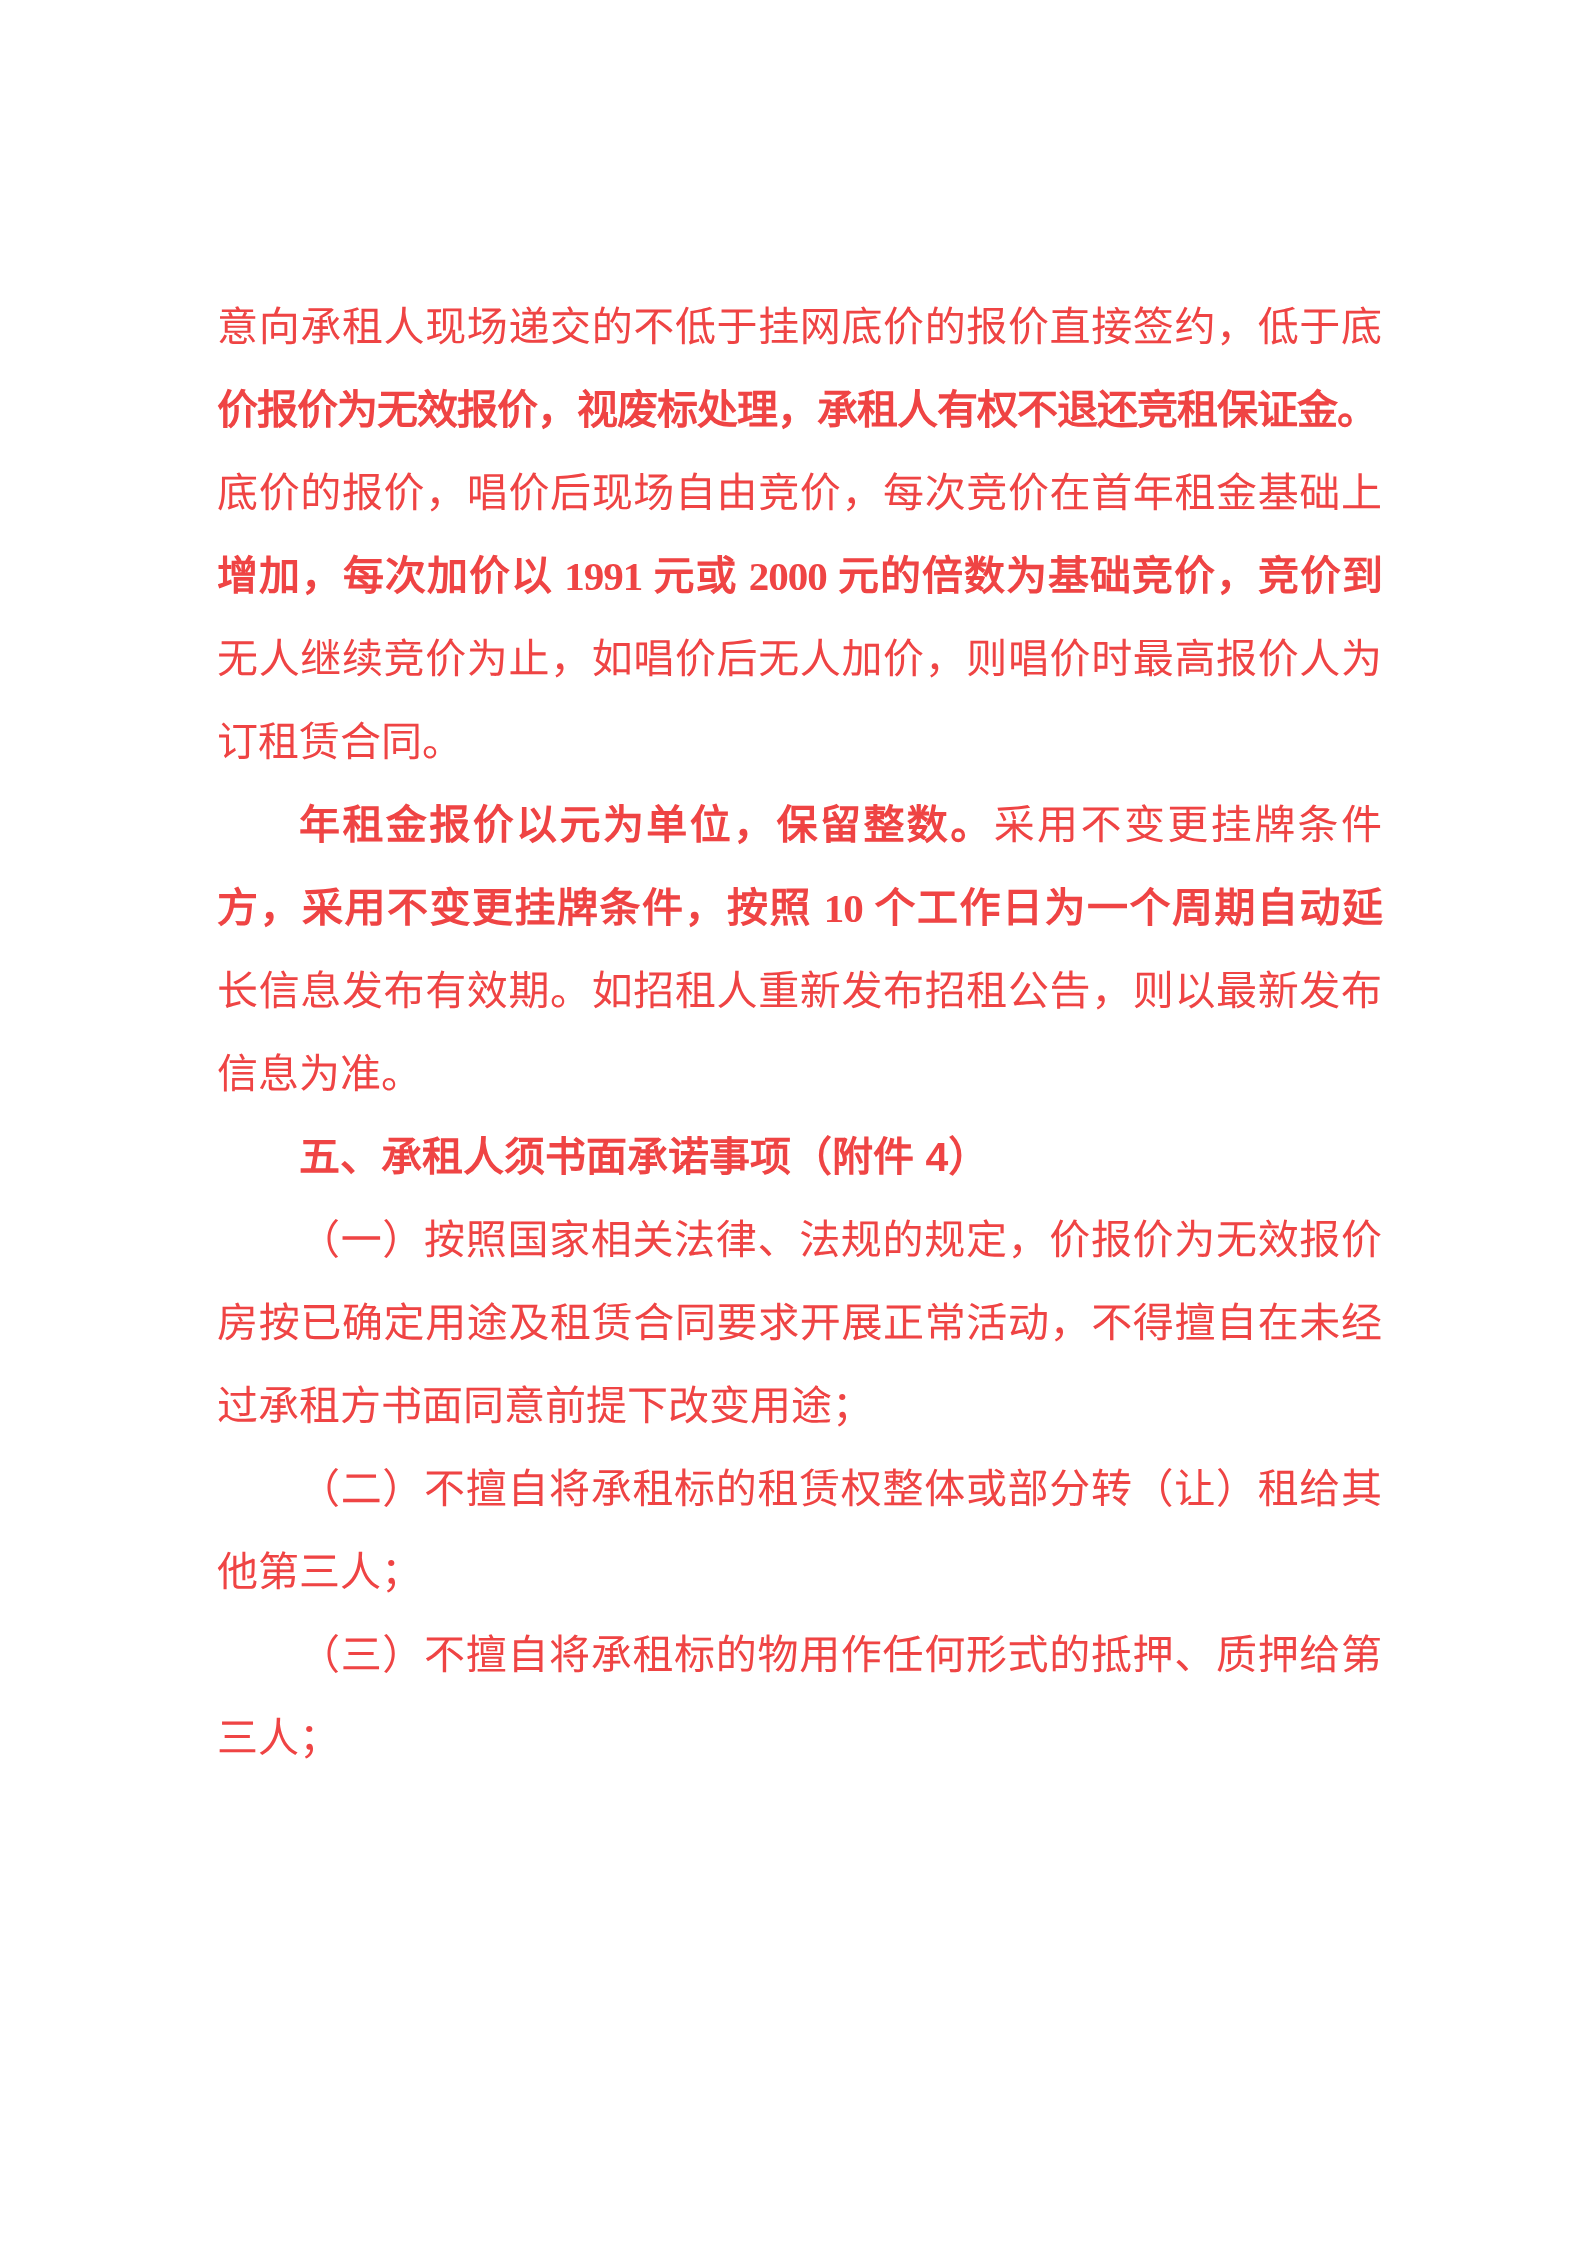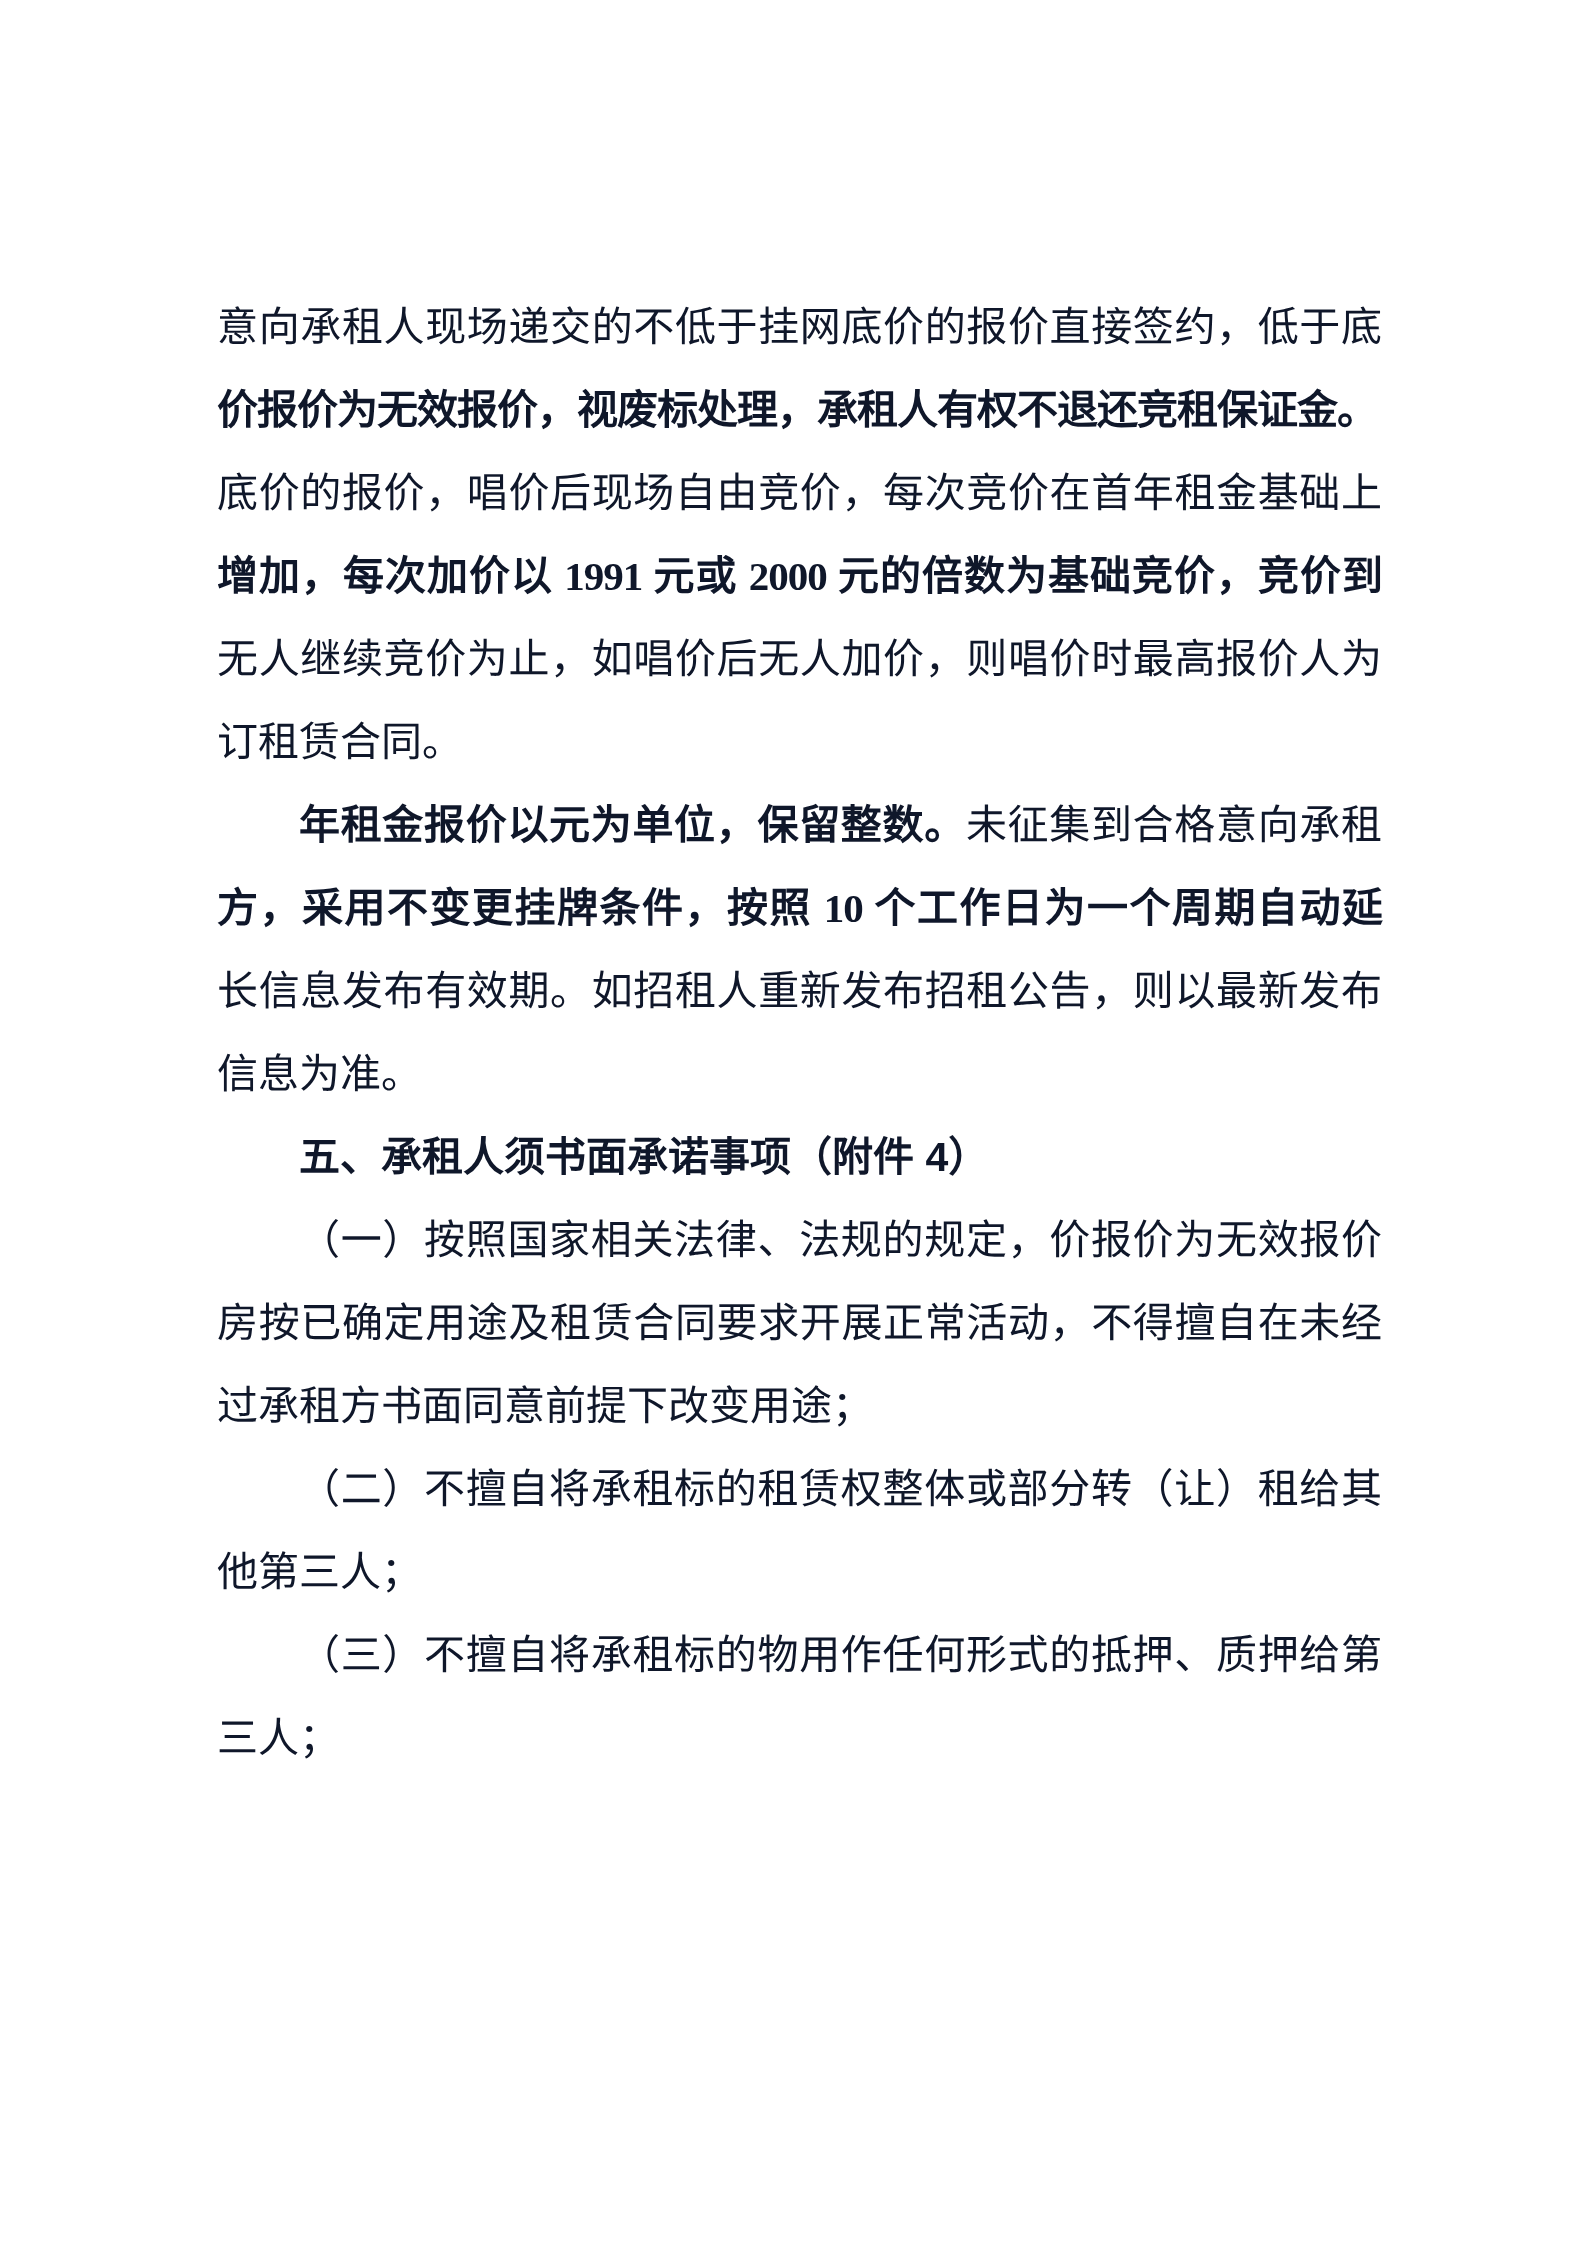--- a/index.html
+++ b/index.html
@@ -23,21 +23,21 @@
   .paragraph {
     margin: 0;
     padding: 0;
   }
   .line {
     height: 83px;
     line-height: 83px;
     font-size: 41px;
     font-family: "Liberation Serif", "DejaVu Serif", serif;
     white-space: nowrap;
-    color: #0f172a;
+    color: #ef4444;
   }
   .line.fill {
     text-align: justify;
     text-align-last: justify;
   }
   .line.indent {
     text-indent: 2em;
   }
   .line.tight {
     letter-spacing: -1px;
@@ -61,21 +61,21 @@
         <div class="line fill"><span class="seg">意向承租人现场递交的不低于挂网底价的报价直接签约，低于底</span></div>
         <div class="line tight"><span class="seg">价报价为无效报价，视废标处理，承租人有权不退还竞租保证金。</span></div>
       </div>
       <div class="paragraph">
         <div class="line fill"><span class="seg">底价的报价，唱价后现场自由竞价，每次竞价在首年租金基础上</span></div>
         <div class="line fill tight"><span class="seg">增加，每次加价以 1991 元或 2000 元的倍数为基础竞价，竞价到</span></div>
         <div class="line fill"><span class="seg">无人继续竞价为止，如唱价后无人加价，则唱价时最高报价人为</span></div>
         <div class="line"><span class="seg">订租赁合同。</span></div>
       </div>
       <div class="paragraph">
-        <div class="line fill indent"><span class="seg bold">年租金报价以元为单位，保留整数。</span><span class="seg">未征集到合格意向承租</span></div>
+        <div class="line fill indent"><span class="seg bold">年租金报价以元为单位，保留整数。</span><span class="seg">采用不变更挂牌条件</span></div>
         <div class="line fill tight"><span class="seg">方，采用不变更挂牌条件，按照 10 个工作日为一个周期自动延</span></div>
         <div class="line fill"><span class="seg">长信息发布有效期。如招租人重新发布招租公告，则以最新发布</span></div>
         <div class="line"><span class="seg">信息为准。</span></div>
       </div>
       <div class="paragraph">
         <div class="line indent heading"><span class="seg bold">五、承租人须书面承诺事项（附件 4）</span></div>
       </div>
       <div class="paragraph">
         <div class="line fill indent"><span class="seg">（一）按照国家相关法律、法规的规定，价报价为无效报价</span></div>
         <div class="line fill"><span class="seg">房按已确定用途及租赁合同要求开展正常活动，不得擅自在未经</span></div>

